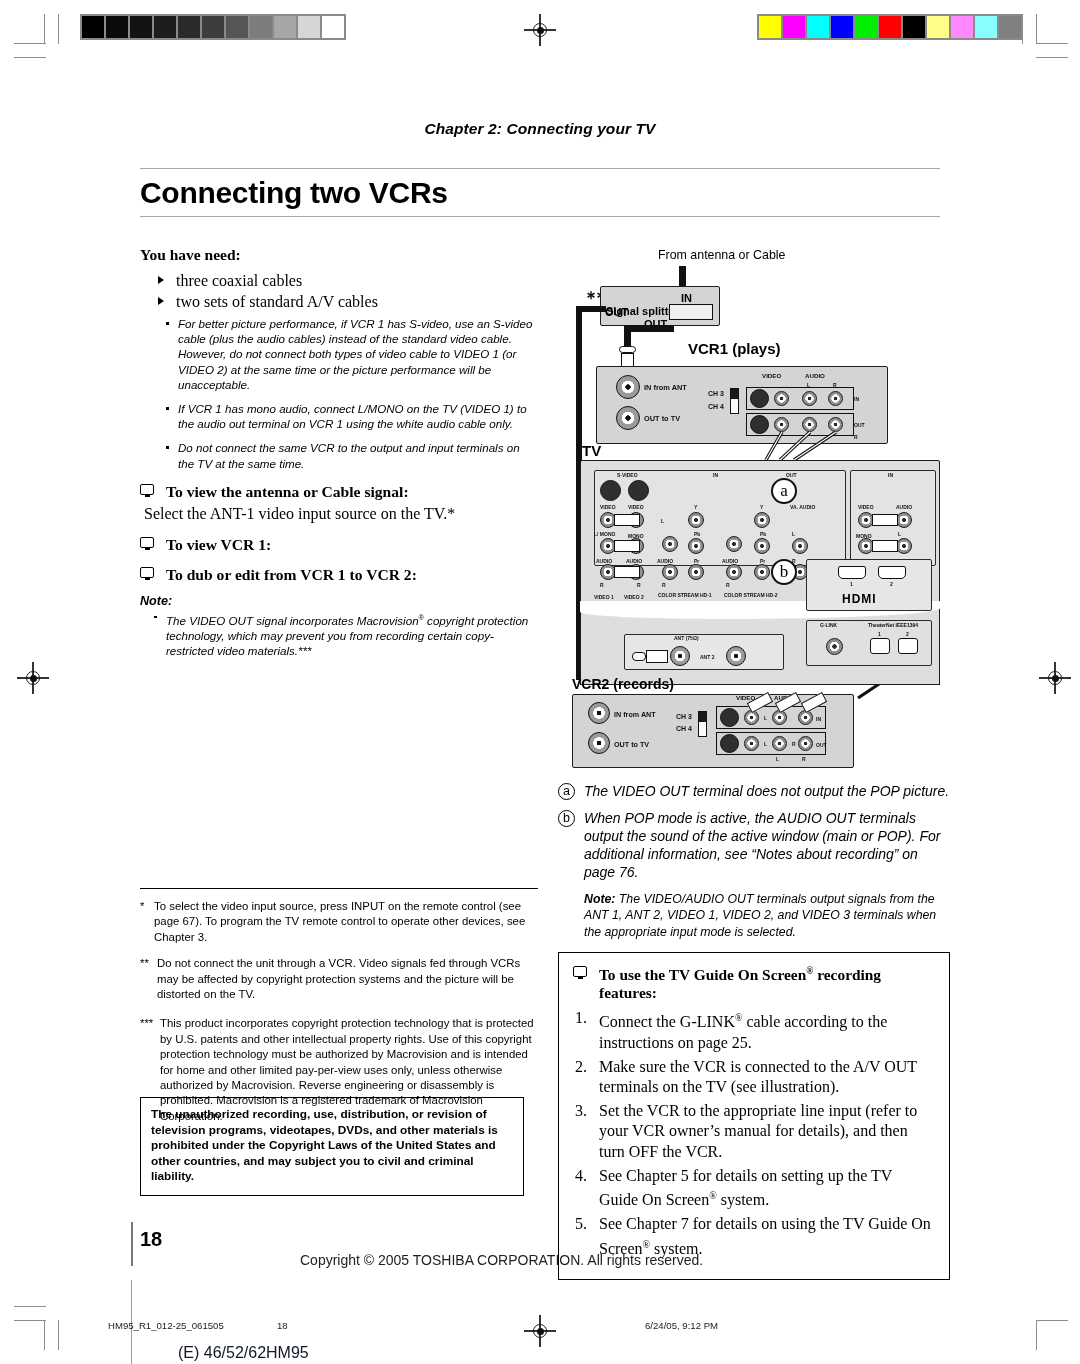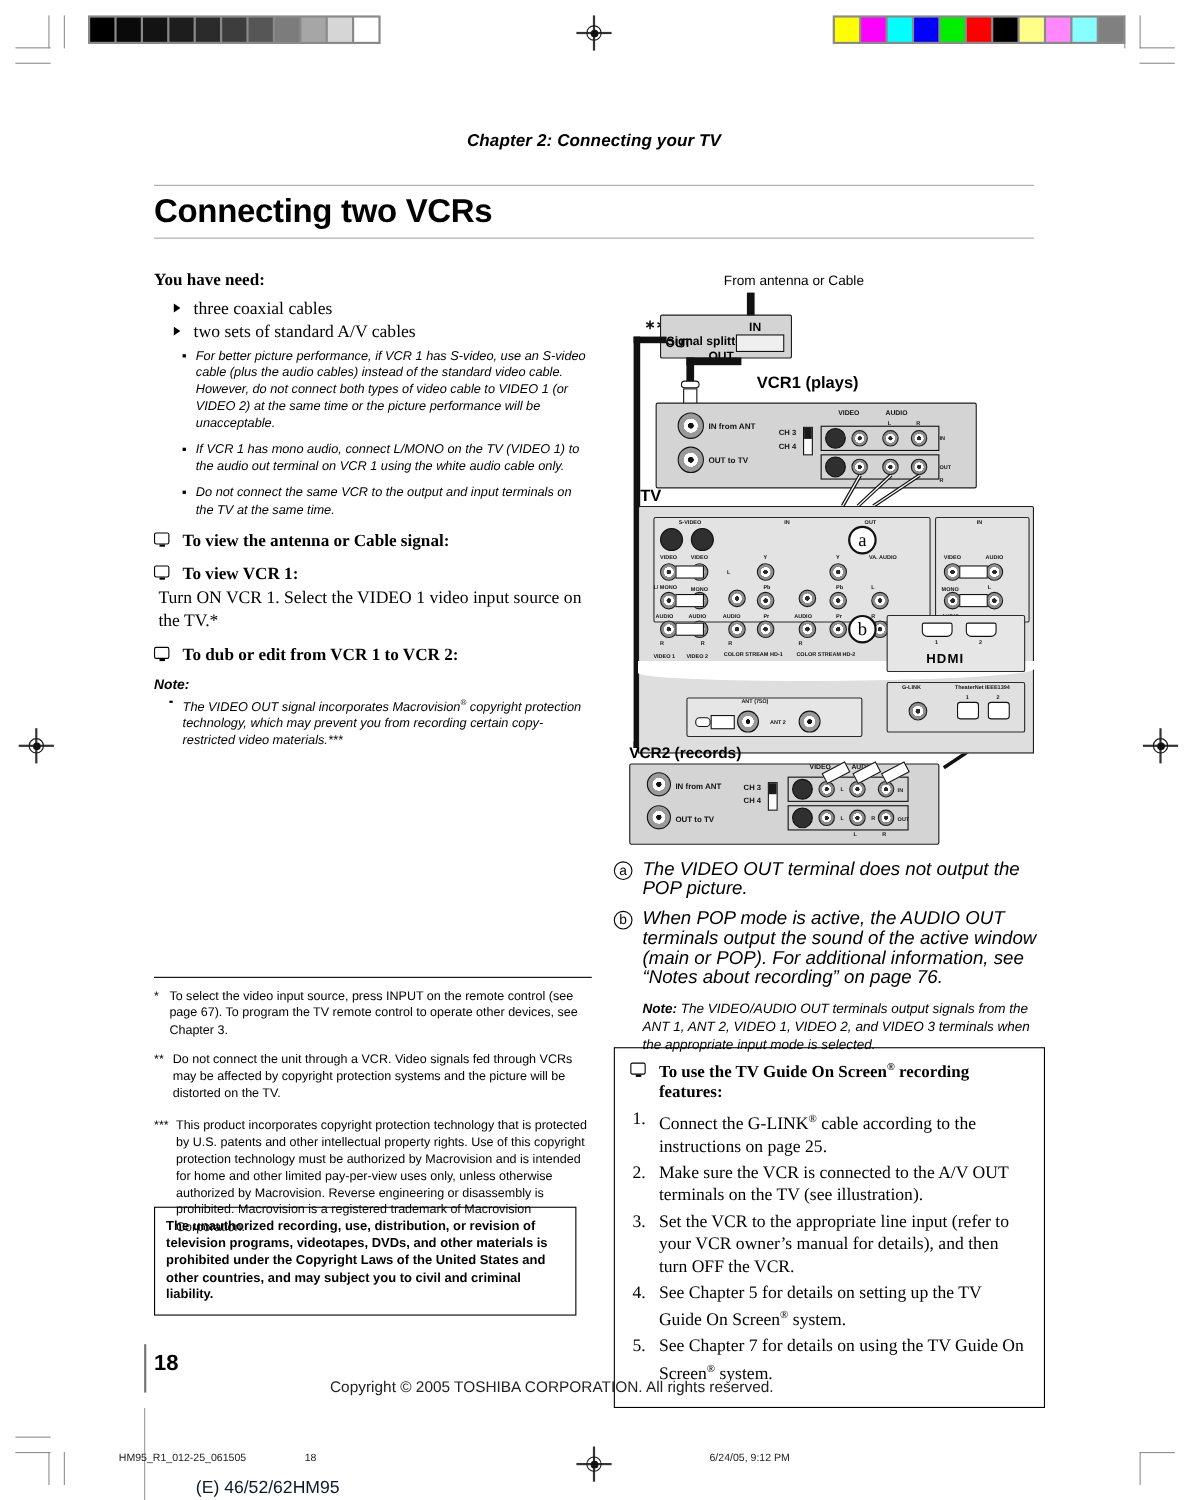--- a/index.html
+++ b/index.html
@@ -128,21 +128,21 @@
   
   .callout { position: relative; padding-left: 26px; margin-bottom: 9px; }
   .callout .circ {
     position: absolute; left: 0; top: 1px; width: 17px; height: 17px;
     border: 1.6px solid #000; border-radius: 50%;
     font-family: "Liberation Sans", sans-serif; font-size: 12.5px;
     line-height: 15px; text-align: center; box-sizing: border-box;
   }
   .callout .txt {
     font-family: "Liberation Sans", sans-serif; font-style: italic;
-    font-size: 17px; line-height: 16.2px;
+    font-size: 14px; line-height: 16.2px;
   }
   .right-note {
     font-family: "Liberation Sans", sans-serif; font-style: italic;
     font-size: 12.3px; line-height: 16.4px; margin: 10px 0 0 26px;
   }
   .right-note b { font-style: italic; }
 
   .guide-box {
     position: absolute; left: 558px; top: 952px; width: 392px;
     border: 1.3px solid #000; box-sizing: border-box; padding: 12px 14px 16px 14px;
@@ -324,26 +324,26 @@
     <ul class="ital-notes">
       <li><span class="bullet"></span><span>For better picture performance, if VCR 1 has S-video, use an S-video cable (plus the audio cables) instead of the standard video cable. However, do not connect both types of video cable to VIDEO 1 (or VIDEO 2) at the same time or the picture performance will be unacceptable.</span></li>
       <li><span class="bullet"></span><span>If VCR 1 has mono audio, connect L/MONO on the TV (VIDEO 1) to the audio out terminal on VCR 1 using the white audio cable only.</span></li>
       <li><span class="bullet"></span><span>Do not connect the same VCR to the output and input terminals on the TV at the same time.</span></li>
     </ul>
 
     <div class="box-head">
       <span class="tvicon"></span>
       <span>To view the antenna or Cable signal:</span>
     </div>
+    <div class="body-serif">Select the ANT-1 video input source on the TV.*</div>
 
     <div class="box-head">
       <span class="tvicon"></span>
       <span>To view VCR 1:</span>
     </div>
-    <div class="body-serif">Turn ON VCR 1. Select the VIDEO 1 video input source on the TV.*</div>
 
     <div class="box-head">
       <span class="tvicon"></span>
       <span>To dub or edit from VCR 1 to VCR 2:</span>
     </div>
 
     <div class="note-label">Note:</div>
     <ul class="ital-notes" style="padding-left:14px;">
       <li><span class="bullet"></span><span>The VIDEO OUT signal incorporates Macrovision<sup class="reg">®</sup> copyright protection technology, which may prevent you from recording certain copy-restricted video materials.***</span></li>
     </ul>

